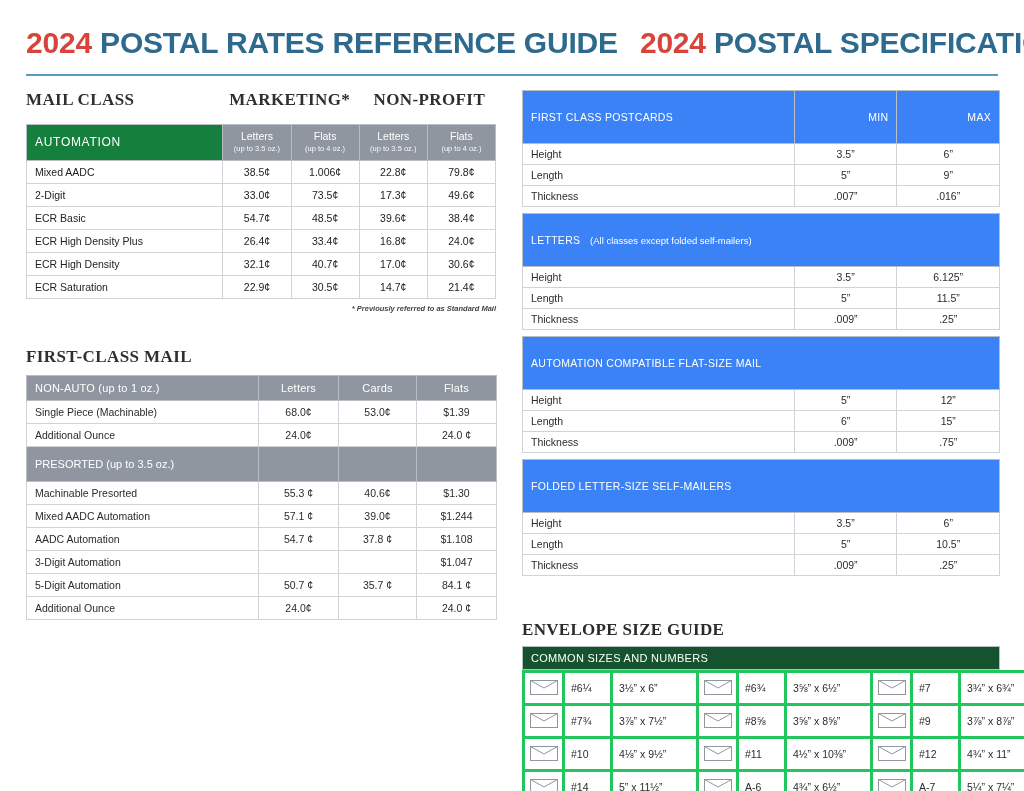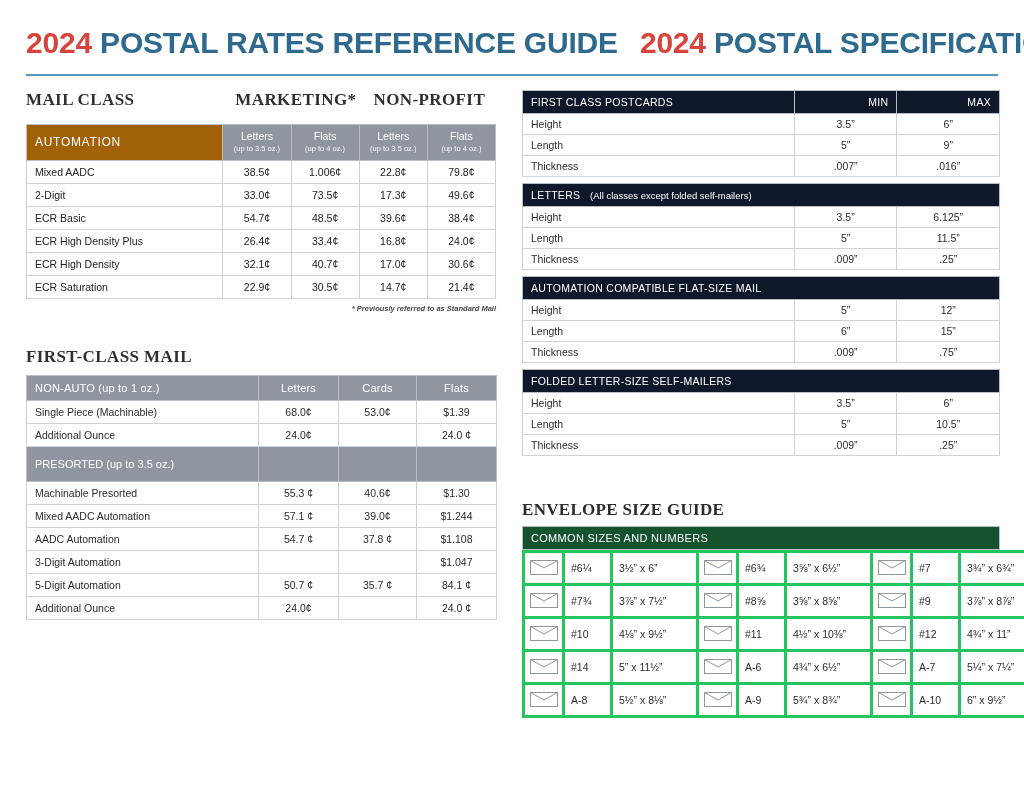--- a/index.html
+++ b/index.html
@@ -72,34 +72,34 @@
     letter-spacing: .4px;
     margin: 0 0 8px 0;
   }
 
   .head-row {
     display: flex;
     align-items: flex-end;
     margin-bottom: 6px;
   }
   .head-row .h-mailclass { width: 196px; }
-  .head-row .h-marketing { width: 134px; text-align: center; margin-left: 8px; }
+  .head-row .h-marketing { width: 134px; text-align: left; margin-left: 8px; }
   .head-row .h-nonprofit { width: 134px; text-align: center; }
 
   table {
     border-collapse: collapse;
     width: 100%;
     font-size: 10.5px;
   }
   td, th { padding: 0; }
 
   
   .tbl-auto { table-layout: fixed; }
   .tbl-auto th.lbl {
-    background: #a16207;
+    background: #15803d;
     color: #ffffff;
     text-align: left;
     font-weight: 400;
     font-size: 12px;
     letter-spacing: .7px;
     padding: 10px 8px;
     vertical-align: middle;
     border: 1px solid #b9bec5;
   }
   .tbl-auto th.col {
@@ -161,24 +161,24 @@
     padding: 11px 8px;
     border: 1px solid #b9bec5;
   }
 
   
   .spec { width: 100%; table-layout: fixed; border-collapse: collapse; }
   .spec col.c1 { width: 57%; }
   .spec col.c2 { width: 21.5%; }
   .spec col.c3 { width: 21.5%; }
   .spec tr.hdr td {
-    background: #0f172a;
+    background: #3b82f6;
     color: #fff;
     font-size: 10.5px;
-    padding: 5px 8px;
+    padding: 20px 8px;
     border: 1px solid #b9bec5;
     letter-spacing: .3px;
   }
   .spec tr.hdr td.ctr { text-align: right; }
   .spec tr.hdr td .light {
     font-size: 9.5px;
     letter-spacing: 0;
   }
   .spec td {
     border: 1px solid #cfd3d8;

